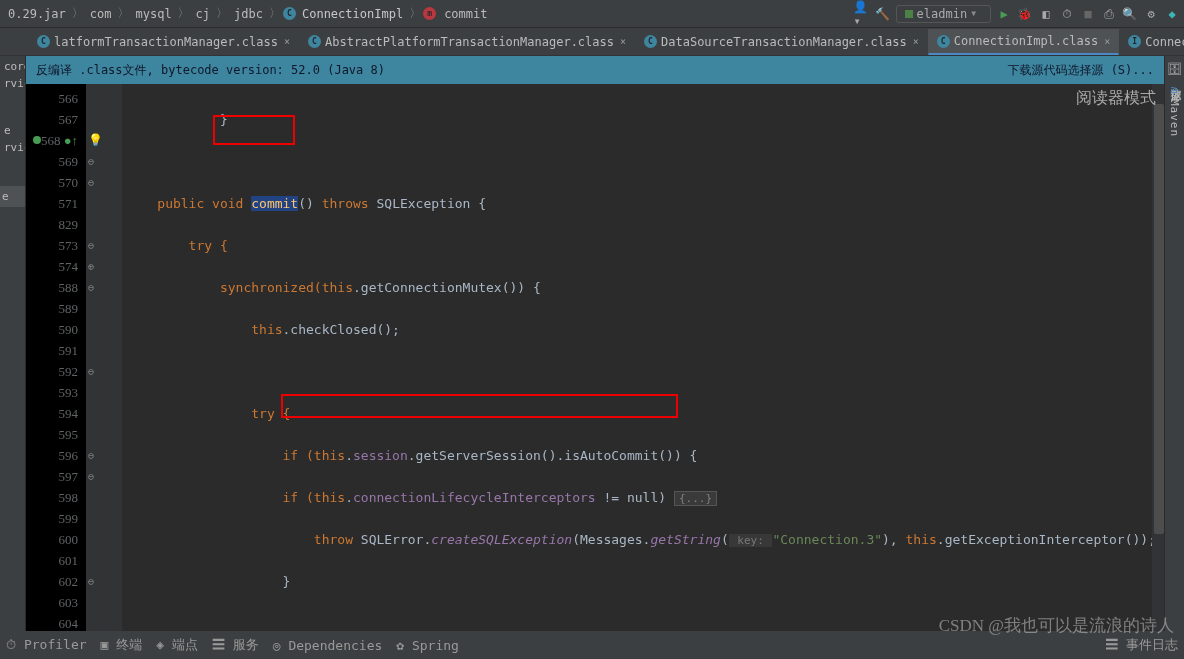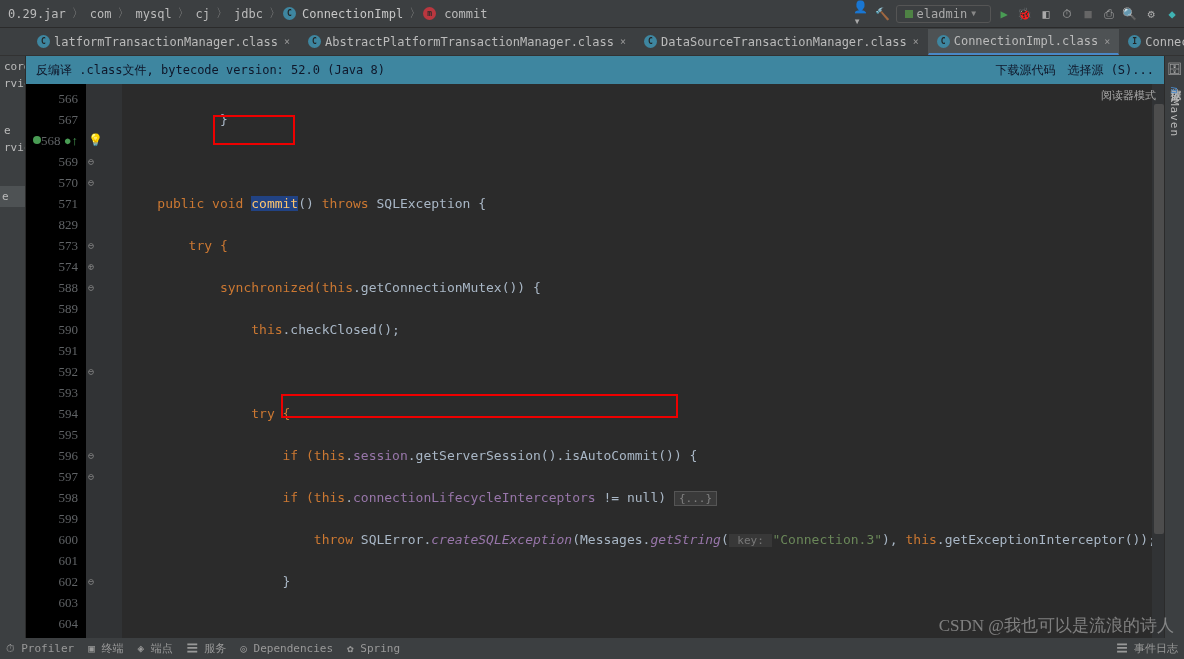--- a/index.html
+++ b/index.html
@@ -21,42 +21,42 @@
 .tab{height:26px;display:flex;align-items:center;padding:0 8px;gap:4px;color:#bbb;cursor:pointer;border:1px solid transparent}
 .tab.active{background:#4e5254;border-bottom:2px solid #4a88c7}
 .tab-close{color:#999;font-size:10px;margin-left:2px}
 .file-icon{width:13px;height:13px;border-radius:50%;display:inline-flex;align-items:center;justify-content:center;font-size:8px;font-weight:bold}
 .file-icon.blue{background:#3e86a0;color:#232525}
 .left-tool{position:absolute;left:0;top:56px;bottom:20px;width:26px;background:#3c3f41;border-right:1px solid #2b2b2b;display:flex;flex-direction:column;padding-top:2px;color:#bbb;font-size:11px;overflow:hidden}
 .left-tool div{padding:2px 4px;white-space:nowrap}
 .right-tool{position:absolute;right:0;top:56px;bottom:20px;width:20px;background:#3c3f41;border-left:1px solid #2b2b2b;color:#bbb;display:flex;flex-direction:column;align-items:center;padding-top:6px;gap:4px}
 .vr{writing-mode:vertical-rl;text-orientation:mixed;font-size:11px;letter-spacing:1px}
 .banner{position:absolute;left:26px;right:20px;top:56px;height:28px;background:#3e86a0;display:flex;align-items:center;padding:0 10px;color:#0f172a}
-.banner .right{margin-left:auto;display:flex;gap:12px}
+.banner .right{margin-left:auto;display:flex;}
 .banner .right span{cursor:pointer}
 .editor-wrap{position:absolute;left:26px;right:20px;top:84px;bottom:20px;display:flex;background:#2b2b2b}
 .gutter{width:60px;background:#000000;text-align:right;padding:4px 8px 4px 4px;color:#606366;font-family:Liberation Serif, serif;font-size:13px;line-height:21px;position:relative}
 .gutter .ln{height:21px;position:relative}
 .fold-col{width:36px;background:#313335;padding:4px 2px;font-family:Consolas,monospace;line-height:21px;font-size:10px;color:#808080}
 .fold-col .fr{height:21px;display:flex;align-items:center;justify-content:flex-start;gap:2px}
 .bulb{color:#d9a343;font-size:12px}
 .code{flex:1;padding:4px 0;font-family:Consolas,monospace;font-size:13px;line-height:21px;white-space:pre;overflow:hidden;position:relative}
 .code .cl{height:21px;padding-left:4px}
-.reader-mode{position:absolute;right:28px;top:88px;color:#aaa;font-size:11px;z-index:5}
+.reader-mode{position:absolute;right:28px;top:88px;color:#aaa;font-size:16px;z-index:5}
 .kw{color:#cc7832}
 .str{color:#6a8759}
 .meth{color:#ffc66d}
 .methit{color:#9876aa;font-style:italic}
 .field{color:#9876aa}
 .hint{color:#787878;font-size:11px;background:#383838;padding:0 2px}
 .foldedbox{background:#3a3a3a;border:1px solid #555;padding:0 4px;color:#808080;font-size:11px}
 .redbox1{position:absolute;border:2px solid #e00;pointer-events:none;left:213px;top:115px;width:82px;height:30px;z-index:9}
 .redbox2{position:absolute;border:2px solid #e00;pointer-events:none;left:281px;top:394px;width:397px;height:24px;z-index:9}
 .hilite{background:#214283;padding:0 0}
-.bottom-bar{position:absolute;left:0;right:0;bottom:0;height:21px;background:#3c3f41;display:flex;align-items:center;padding:0 6px;gap:14px;color:#999;font-size:11px}
+.bottom-bar{position:absolute;left:0;right:0;bottom:0;height:28px;background:#3c3f41;display:flex;align-items:center;padding:0 6px;gap:14px;color:#999;font-size:13px}
 .watermark{position:absolute;right:10px;bottom:22px;color:#c4c4c4;font-size:17px;opacity:.55;font-family:"Microsoft YaHei";z-index:20}
 .gut-mark{position:absolute;left:3px;width:8px;height:8px;border-radius:50%;background:#499c54;top:6px}
 .scroll-track{position:absolute;right:20px;top:84px;bottom:20px;width:12px;background:#313335}
 .scroll-thumb{position:absolute;right:0;width:10px;background:#4d4d4d;border-radius:2px;top:20px;height:430px}
 .arrow-v{font-size:8px;color:#888}
 </style>
 </head>
 <body>
 
 <div class="top-toolbar">

